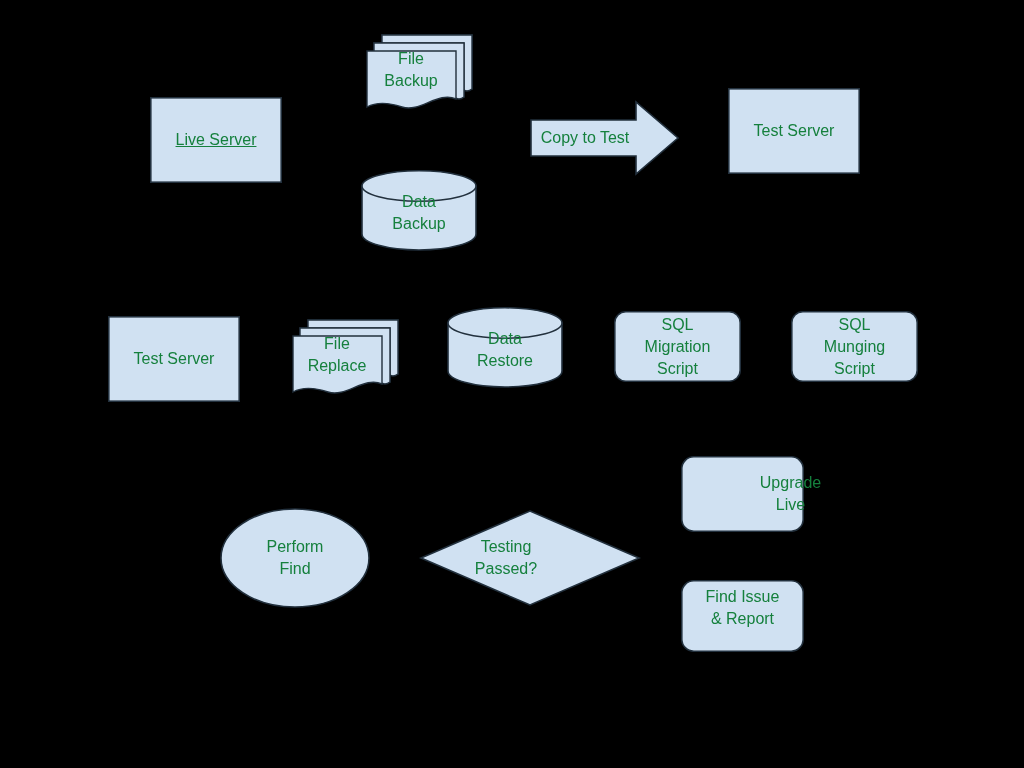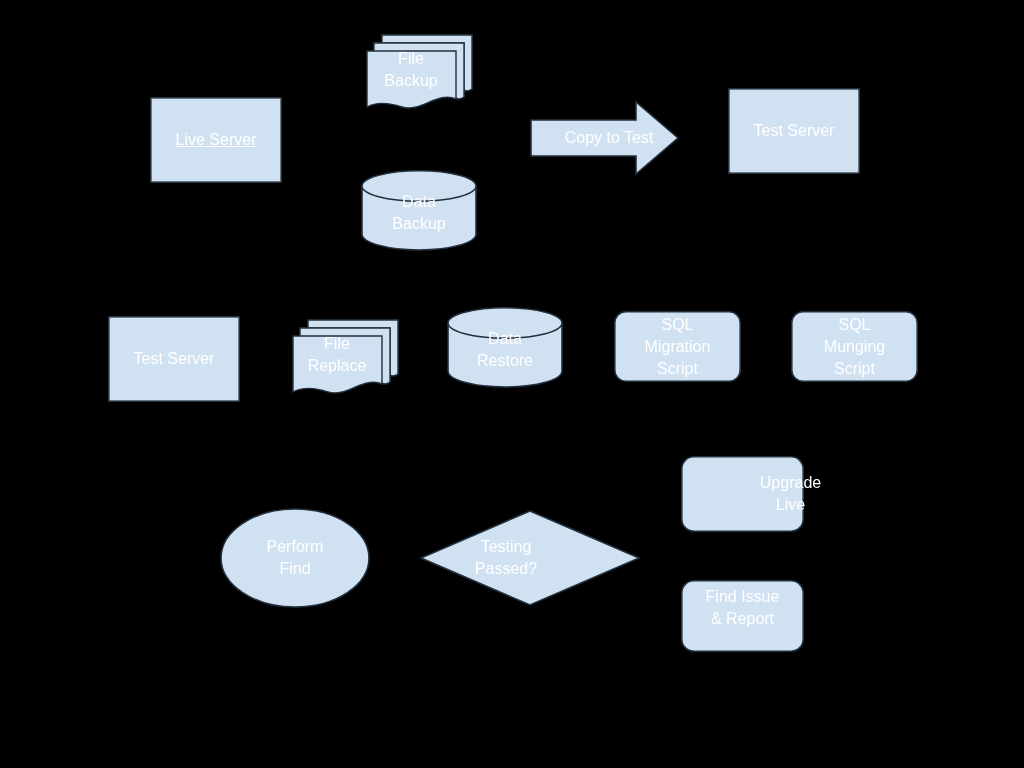--- a/index.html
+++ b/index.html
@@ -24,21 +24,21 @@
     position: absolute;
     box-sizing: border-box;
   }
   
   .label {
     position: absolute;
     display: flex;
     align-items: center;
     justify-content: center;
     text-align: center;
-    color: #ffffff;
+    color: #15803d;
     font-family: "Liberation Sans", sans-serif;
     font-size: 16px;
     line-height: 22px;
     white-space: pre-line;
     pointer-events: none;
   }
   svg { display: block; overflow: visible; }
   .shape-fill { fill: #d0e1f2; }
   .shape-stroke { stroke: #22303d; stroke-width: 1.6; }
   .shape-stroke-thin { stroke: #22303d; stroke-width: 1.4; }
@@ -77,21 +77,21 @@
     </svg>
   </div>
   <div class="label" style="left:361px; top:188px; width:116px; height:50px;">Data
 Backup</div>
 
   <div class="node" style="left:530px; top:100px; width:150px; height:76px;">
     <svg width="150" height="76" viewBox="0 0 150 76">
       <path d="M1,20 L106,20 L106,2 L148,38 L106,74 L106,56 L1,56 Z" class="shape-fill shape-stroke"></path>
     </svg>
   </div>
-  <div class="label" style="left:530px; top:100px; width:110px; height:76px;padding-left:24px;">Copy to Test</div>
+  <div class="label" style="left:530px; top:100px; width:110px; height:76px;">Copy to Test</div>
 
   <div class="node" style="left:728px; top:88px; width:132px; height:86px;">
     <svg width="132" height="86" viewBox="0 0 132 86">
       <rect x="0.8" y="0.8" width="130.4" height="84.4" class="shape-fill shape-stroke"></rect>
     </svg>
   </div>
   <div class="label" style="left:728px; top:88px; width:132px; height:86px;">Test Server</div>
 
   <div class="node" style="left:108px; top:316px; width:132px; height:86px;">
     <svg width="132" height="86" viewBox="0 0 132 86">

